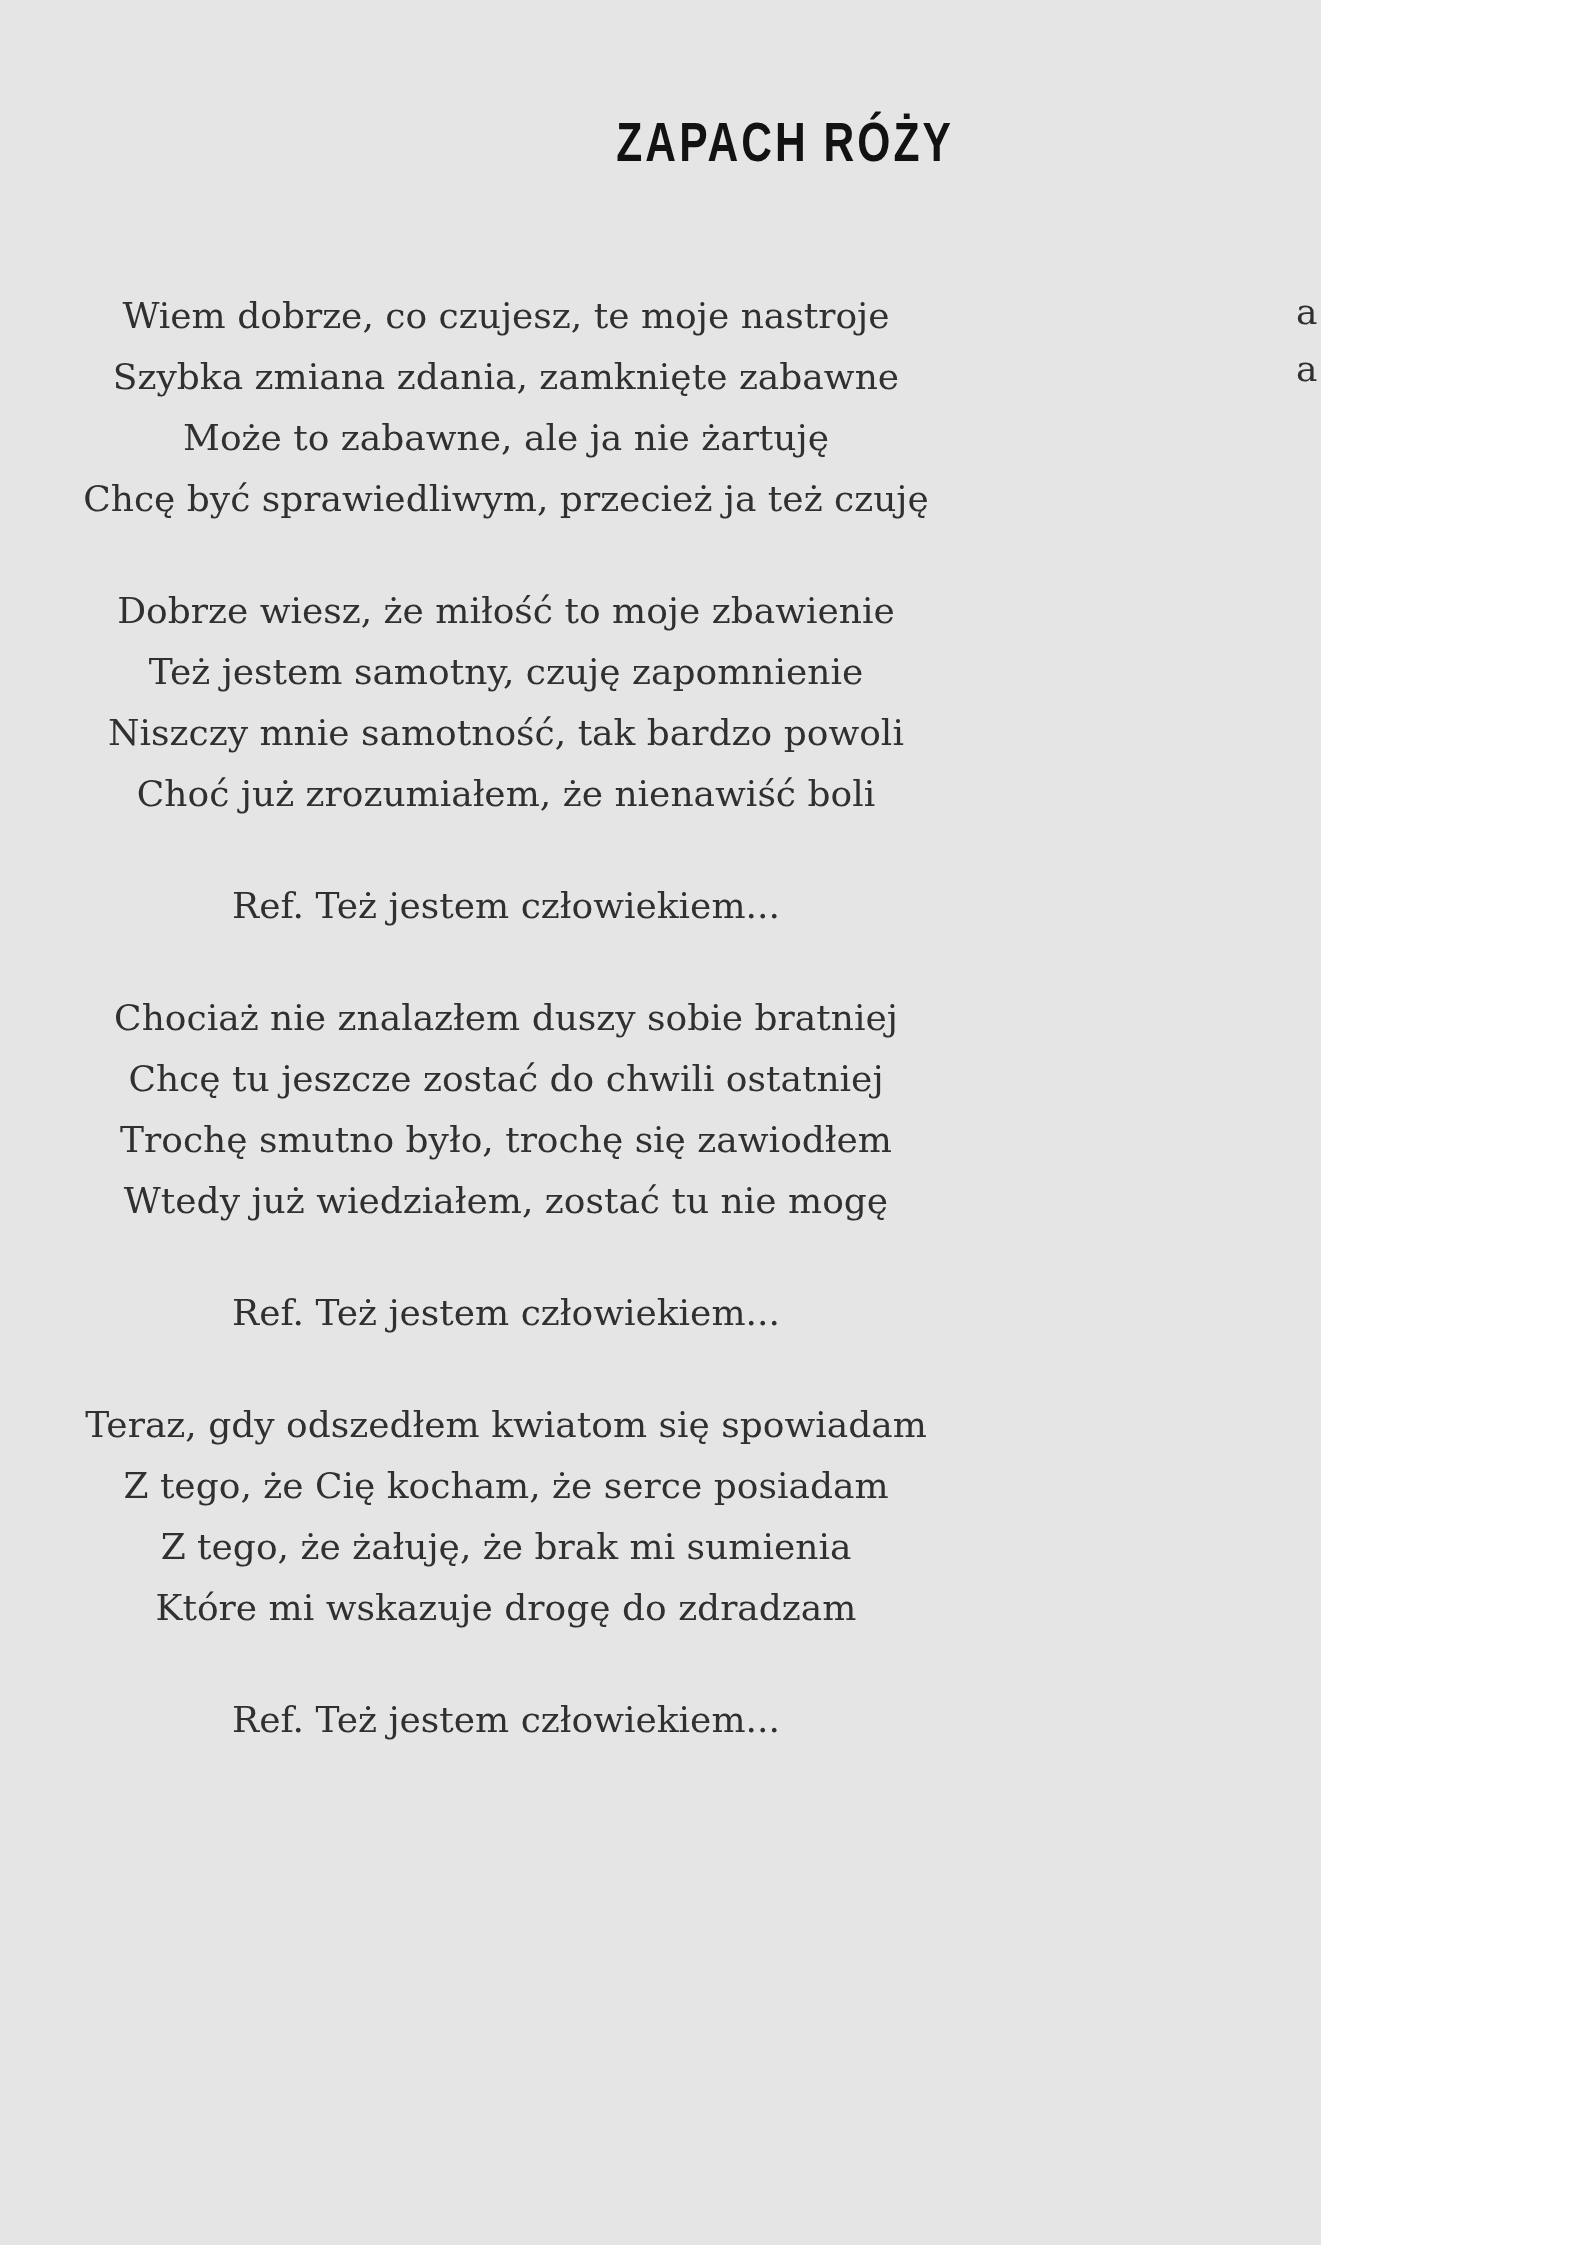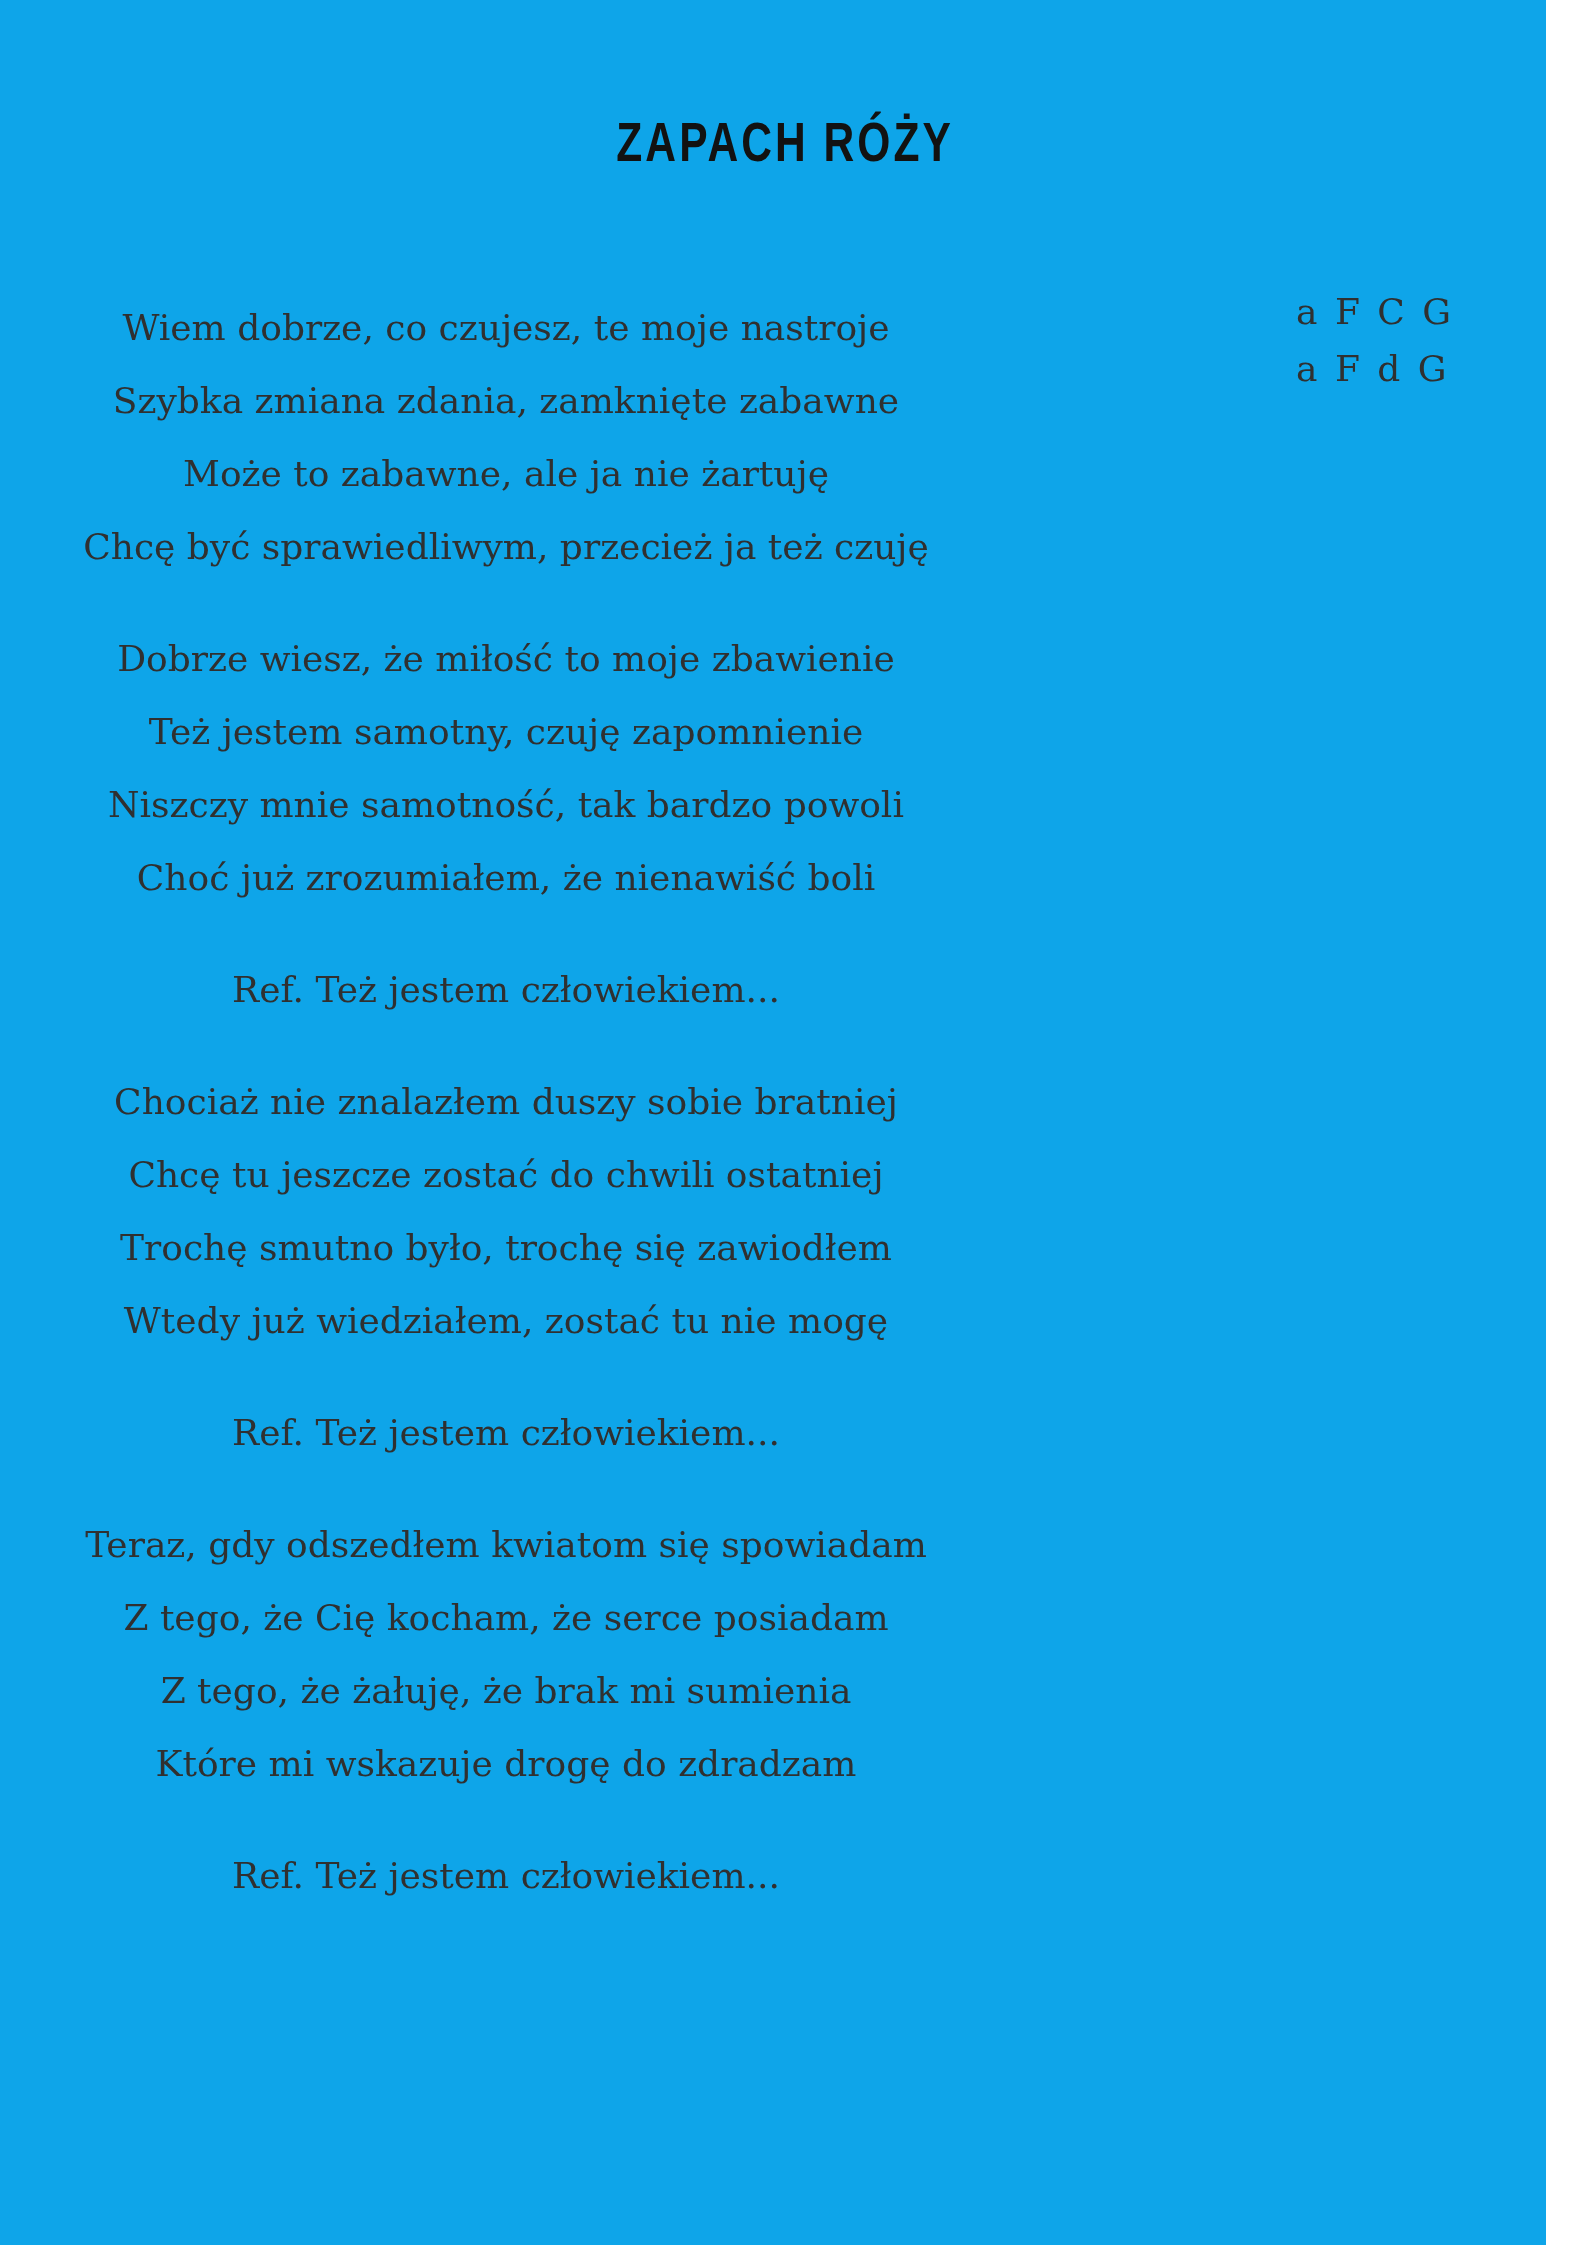--- a/index.html
+++ b/index.html
@@ -2,23 +2,23 @@
 <html lang="pl"><head>
 <meta charset="utf-8">
 <style>
   html, body {
     margin: 0;
     padding: 0;
     background: #ffffff;
   }
   .page {
     position: relative;
-    width: 1546px;
+    width: 1321px;
     height: 2245px;
-    background: #0ea5e9;
+    background: #e5e5e5;
     overflow: hidden;
     font-family: "DejaVu Serif", serif;
   }
   .title {
     position: absolute;
     top: 112px;
     left: 0;
     width: 1570px;
     margin: 0;
     display: flex;
@@ -43,21 +43,21 @@
     width: 1012px;
     text-align: center;
     color: #303030;
     font-size: 36px;
     line-height: 57px;
   }
   .stanza {
     margin: 0 0 55px 0;
   }
   .stanza p {
-    margin: 16px;
+    margin: 4px;
     white-space: nowrap;
   }
   .chords-column {
     position: absolute;
     left: 1296px;
     top: 283px;
     color: #303030;
     font-size: 36px;
     line-height: 57px;
     text-align: left;

